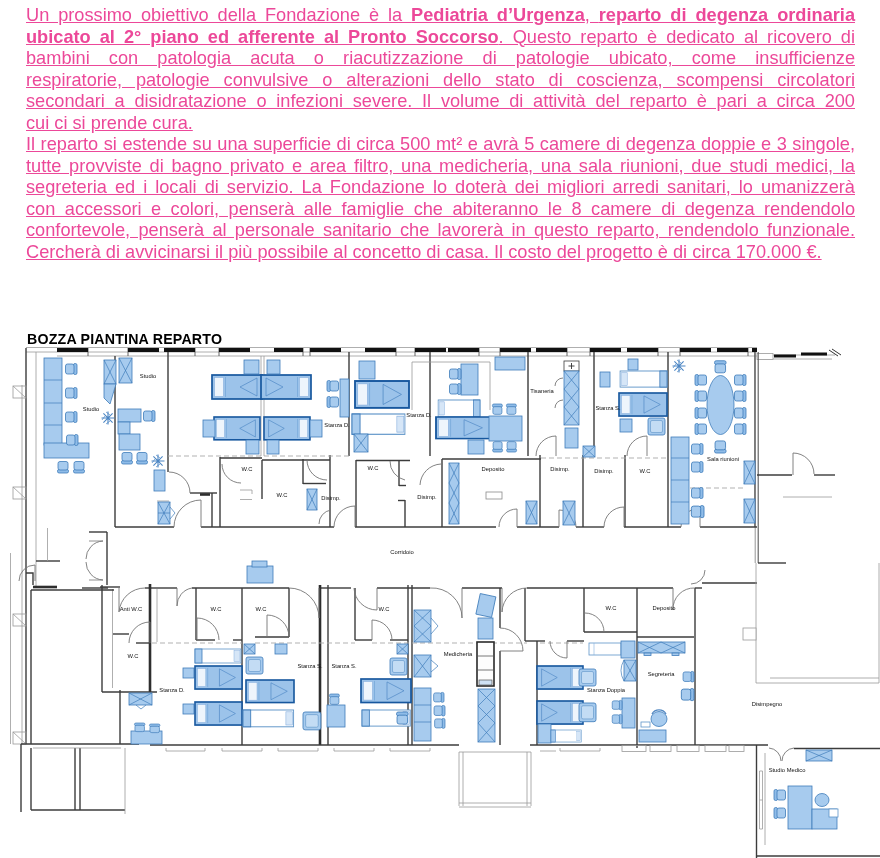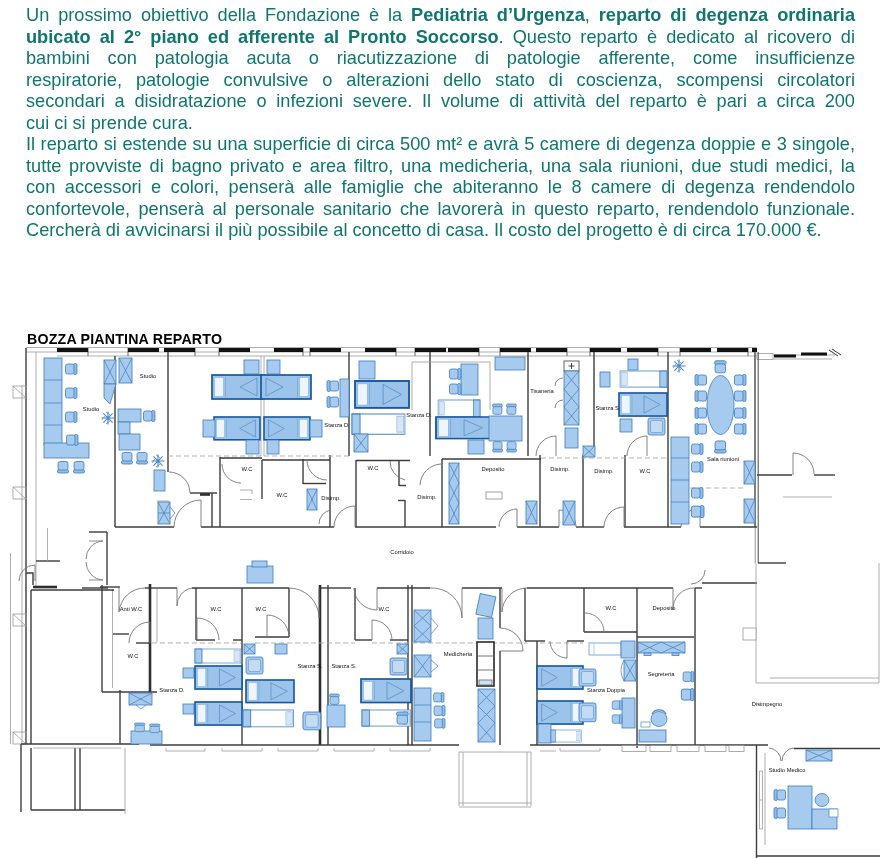--- a/index.html
+++ b/index.html
@@ -1,38 +1,39 @@
 <!DOCTYPE html>
 <html><head>
 <meta charset="utf-8">
 <style>
   html,body{margin:0;padding:0;background:#ffffff;}
   body{width:880px;height:858px;position:relative;overflow:hidden;
        font-family:"Liberation Sans",sans-serif;}
   #text{position:absolute;left:26px;top:5px;width:829px;
-        font-size:18.2px;line-height:21.55px;color:#0f766e;}
+        font-size:18.2px;line-height:21.55px;color:#ec4899;text-decoration:underline;}
   #text div{text-align:justify;text-align-last:justify;height:21.55px;}
   #text div.last{text-align-last:left;}
   #title{position:absolute;left:27px;top:330.5px;font-size:14.2px;font-weight:bold;
          color:#000;letter-spacing:0.2px;text-align:center;}
   #plan{position:absolute;left:0;top:0;}
   svg text{font-family:"Liberation Sans",sans-serif;fill:#1a1a1a;}
 </style>
 </head>
 <body>
 
 <div id="text">
 <div>Un prossimo obiettivo della Fondazione è la <b>Pediatria d’Urgenza</b>, <b>reparto di degenza ordinaria</b></div>
 <div><b>ubicato al 2° piano ed afferente al Pronto Soccorso</b>. Questo reparto è dedicato al ricovero di</div>
-<div>bambini con patologia acuta o riacutizzazione di patologie afferente, come insufficienze</div>
+<div>bambini con patologia acuta o riacutizzazione di patologie ubicato, come insufficienze</div>
 <div>respiratorie, patologie convulsive o alterazioni dello stato di coscienza, scompensi circolatori</div>
 <div>secondari a disidratazione o infezioni severe. Il volume di attività del reparto è pari a circa 200</div>
 <div class="last">cui ci si prende cura.</div>
 <div>Il reparto si estende su una superficie di circa 500 mt² e avrà 5 camere di degenza doppie e 3 singole,</div>
 <div>tutte provviste di bagno privato e area filtro, una medicheria, una sala riunioni, due studi medici, la</div>
+<div>segreteria ed i locali di servizio. La Fondazione lo doterà dei migliori arredi sanitari, lo umanizzerà</div>
 <div>con accessori e colori, penserà alle famiglie che abiteranno le 8 camere di degenza rendendolo</div>
 <div>confortevole, penserà al personale sanitario che lavorerà in questo reparto, rendendolo funzionale.</div>
 <div class="last">Cercherà di avvicinarsi il più possibile al concetto di casa. Il costo del progetto è di circa 170.000 €.</div>
 </div>
 
 <div id="title">BOZZA PIANTINA REPARTO</div>
 
 <svg id="plan" width="880" height="858" viewBox="0 0 880 858">
 <style>
  .f{fill:#a7cbee;stroke:#3f7cba;stroke-width:0.8}

